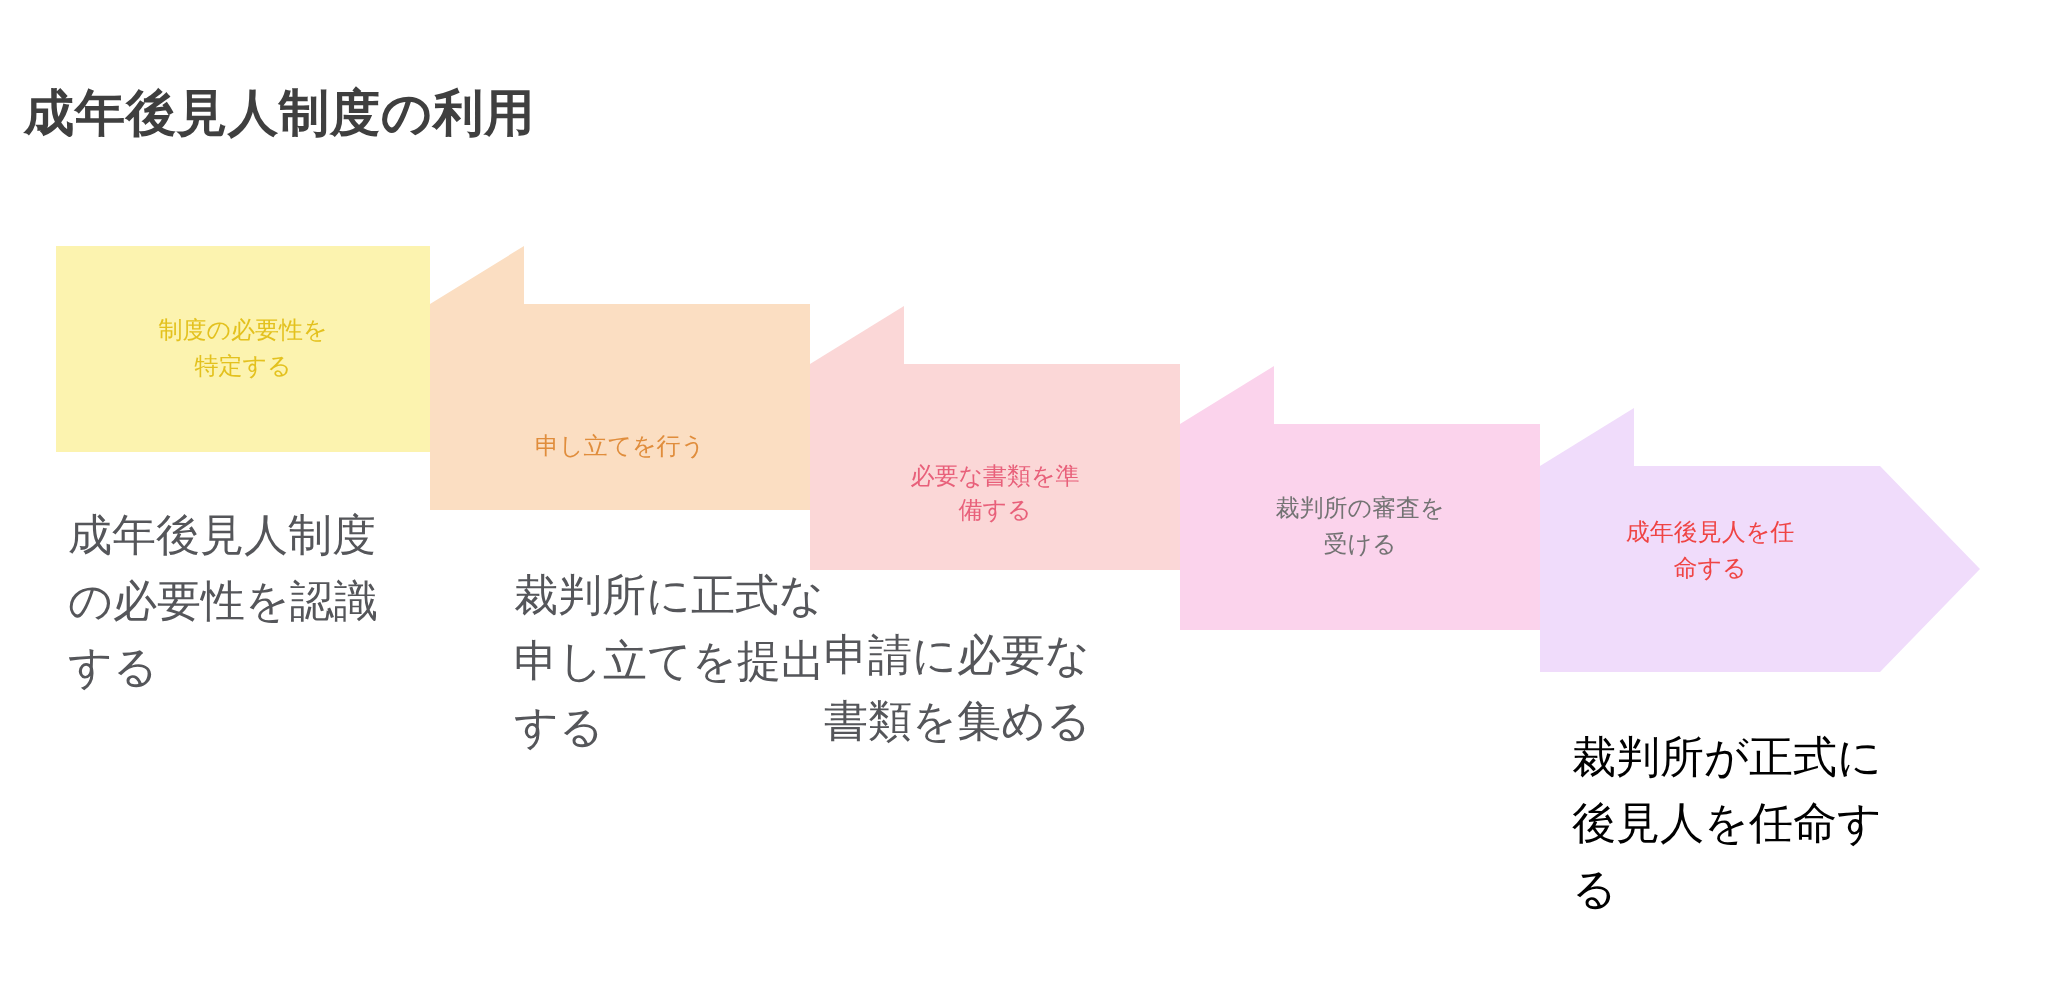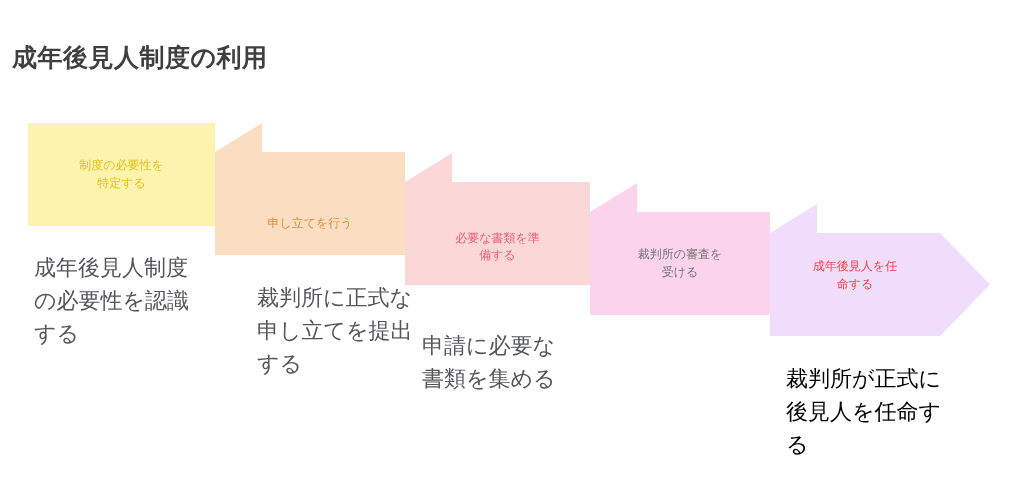--- a/index.html
+++ b/index.html
@@ -94,21 +94,21 @@
 申し立てを提出
 する</div>
       <div class="step" style="left: 405px; top: 153px; width: 189px; height: 136px;">
         <svg class="banner-svg" width="189" height="136" viewBox="0 0 189 136">
           <polygon points="0,29 47,0 47,29" fill="#FBD7D7"></polygon>
           <polygon points="0,29 185,29 185,132 0,132" fill="#FBD7D7"></polygon>
         </svg>
         <div class="banner-label" style="left: 0px; top: 29px; width: 185px; height: 130px; color: rgb(232, 96, 122);">必要な書類を準
 備する</div>
       </div>
-      <div class="step-desc" style="left: 412px; top: 329px; width: 180px; color: rgb(85, 86, 90); margin-left: 10px;">申請に必要な
+      <div class="step-desc" style="left: 412px; top: 311px; width: 180px; color: rgb(85, 86, 90);">申請に必要な
 書類を集める</div>
       <div class="step" style="left: 590px; top: 183px; width: 184px; height: 136px;">
         <svg class="banner-svg" width="184" height="136" viewBox="0 0 184 136">
           <polygon points="0,29 47,0 47,29" fill="#FBD3EC"></polygon>
           <polygon points="0,29 180,29 180,132 0,132" fill="#FBD3EC"></polygon>
         </svg>
         <div class="banner-label" style="left: 0px; top: 29px; width: 180px; height: 103px; color: #737373;">裁判所の審査を
 受ける</div>
       </div>
       <div class="step" style="left: 770px; top: 204px; width: 224px; height: 136px;">

